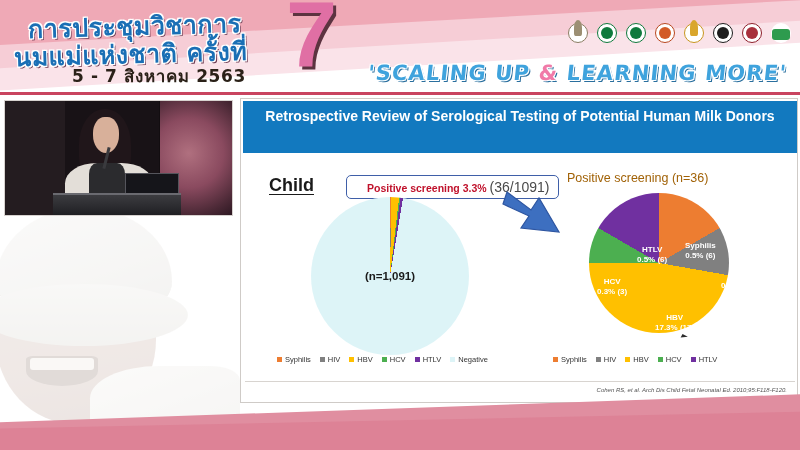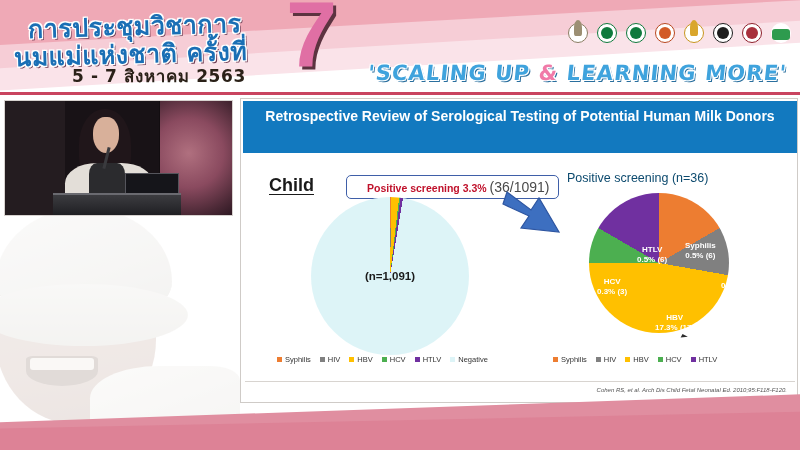--- a/index.html
+++ b/index.html
@@ -275,21 +275,21 @@
     position: absolute; left: 0; top: 72px; width: 202px;
     text-align: center;
     font-weight: bold; font-size: 11.5px; color: #1a1a1a;
     line-height: 15px;
   }
 
   
   #pie-right-wrap { position: absolute; left: 320px; top: 72px; width: 232px; height: 190px; }
   #pie-right-title {
     position: absolute; left: 6px; top: 0;
-    font-size: 12.5px; color: #0c4a6e; font-weight: normal;
+    font-size: 12.5px; color: #a16207; font-weight: normal;
   }
   #pie-right {
     position: absolute; left: 28px; top: 22px;
     width: 140px; height: 140px; border-radius: 50%;
     background:
       conic-gradient(
         from 0deg,
         #ED7D31 0deg 60deg,
         #808080 60deg 100deg,
         #FFC000 100deg 270deg,

